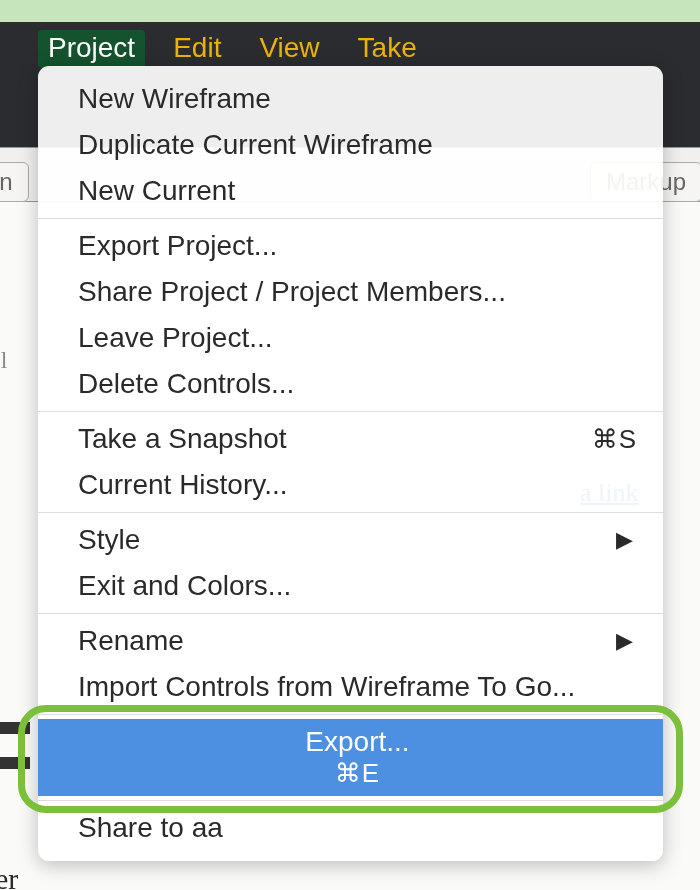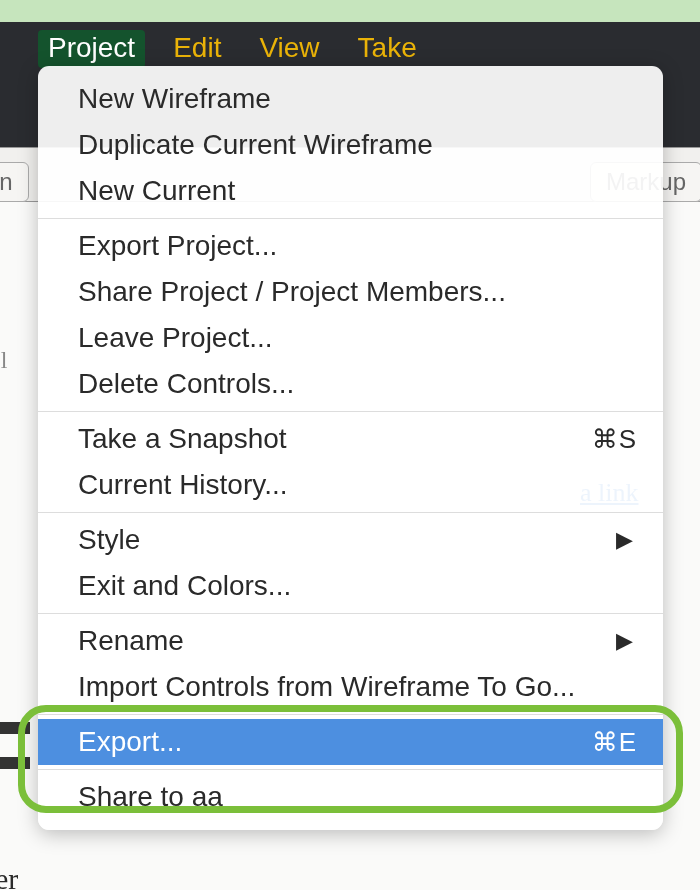--- a/index.html
+++ b/index.html
@@ -105,20 +105,21 @@
       justify-content: space-between;
       align-items: center;
       padding: 7px 26px 7px 40px;
       font-size: 28px;
       color: #2a2a2a;
       cursor: pointer;
     }
     .dropdown-item.highlighted {
       background: #4d8fe0;
       color: #fff;
+      flex-direction: column;
     }
     .shortcut {
       font-size: 26px;
       letter-spacing: 1px;
     }
     .submenu-arrow {
       margin-right: 4px;
       color: #2a2a2a;
       font-size: 22px;
     }

